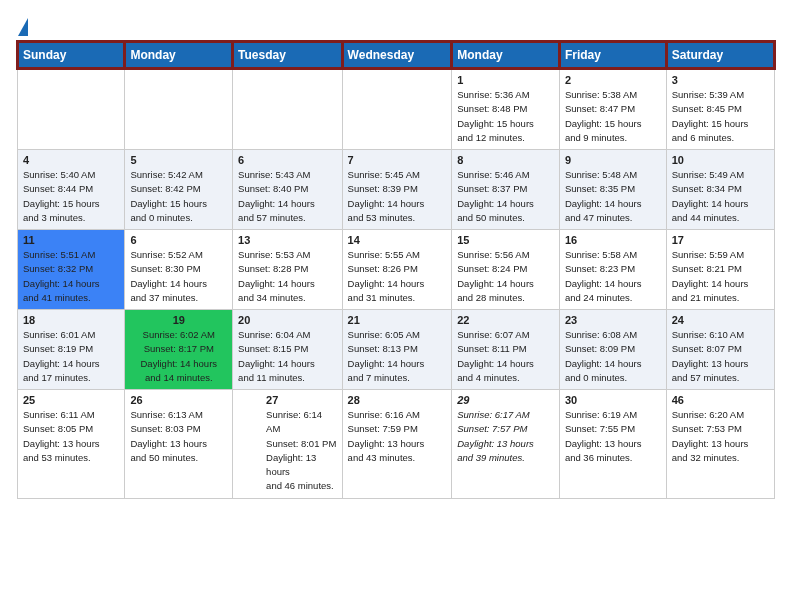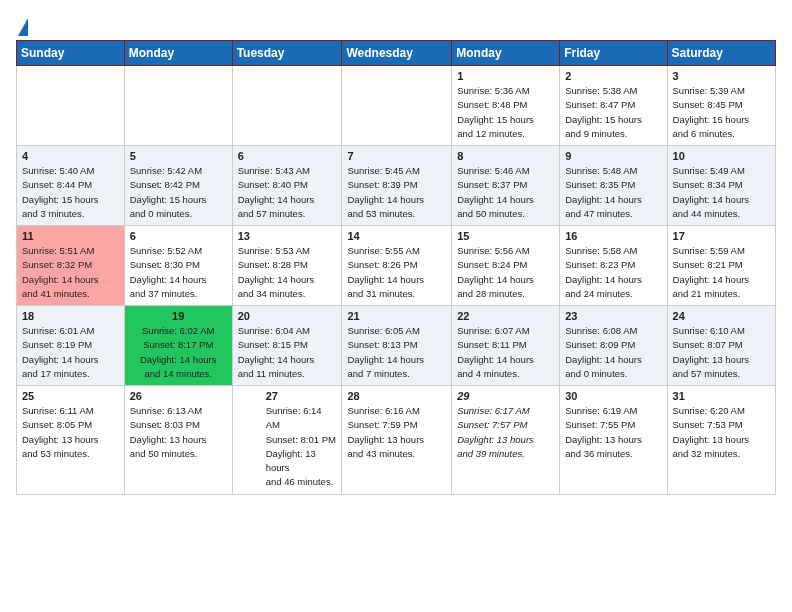--- a/index.html
+++ b/index.html
@@ -68,21 +68,21 @@
       border-collapse: collapse;
       border: 1px solid #bbb;
     }
     .calendar th {
       background: #1a6ab5;
       color: #fff;
       font-size: 12px;
       font-weight: bold;
       padding: 5px 4px;
       text-align: left;
-      border: 1px solid #7f1d1d;
+      border: 3px solid #7f1d1d;
     }
     .calendar td {
       vertical-align: top;
       border: 1px solid #ccc;
       padding: 4px 5px;
       font-size: 9.5px;
       color: #222;
       width: 113px;
       min-height: 80px;
       background: #fff;
@@ -183,21 +183,21 @@
           <td style="background: rgb(238, 242, 248);">
             <span class="day-num">9</span>
             <div class="day-info">Sunrise: 5:48 AM<br>Sunset: 8:35 PM<br>Daylight: 14 hours<br>and 47 minutes.</div>
           </td>
           <td style="background: rgb(238, 242, 248);">
             <span class="day-num">10</span>
             <div class="day-info">Sunrise: 5:49 AM<br>Sunset: 8:34 PM<br>Daylight: 14 hours<br>and 44 minutes.</div>
           </td>
         </tr>
         <tr>
-          <td style="background: #fca5a5;">
+          <td style="background: #3b82f6;">
             <span class="day-num">11</span>
             <div class="day-info">Sunrise: 5:51 AM<br>Sunset: 8:32 PM<br>Daylight: 14 hours<br>and 41 minutes.</div>
           </td>
           <td style="background: rgb(255, 255, 255);">
             <span class="day-num">6</span>
             <div class="day-info">Sunrise: 5:52 AM<br>Sunset: 8:30 PM<br>Daylight: 14 hours<br>and 37 minutes.</div>
           </td>
           <td style="background: rgb(255, 255, 255);">
             <span class="day-num">13</span>
             <div class="day-info">Sunrise: 5:53 AM<br>Sunset: 8:28 PM<br>Daylight: 14 hours<br>and 34 minutes.</div>
@@ -268,19 +268,19 @@
           </td>
           <td style="background: rgb(255, 255, 255); font-style: italic;">
             <span class="day-num">29</span>
             <div class="day-info">Sunrise: 6:17 AM<br>Sunset: 7:57 PM<br>Daylight: 13 hours<br>and 39 minutes.</div>
           </td>
           <td style="background: rgb(255, 255, 255);">
             <span class="day-num">30</span>
             <div class="day-info">Sunrise: 6:19 AM<br>Sunset: 7:55 PM<br>Daylight: 13 hours<br>and 36 minutes.</div>
           </td>
           <td style="background: rgb(255, 255, 255);">
-            <span class="day-num">31</span>
+            <span class="day-num">46</span>
             <div class="day-info">Sunrise: 6:20 AM<br>Sunset: 7:53 PM<br>Daylight: 13 hours<br>and 32 minutes.</div>
           </td>
         </tr>
       </tbody>
   </table>
 </div>
 
 </body></html>

